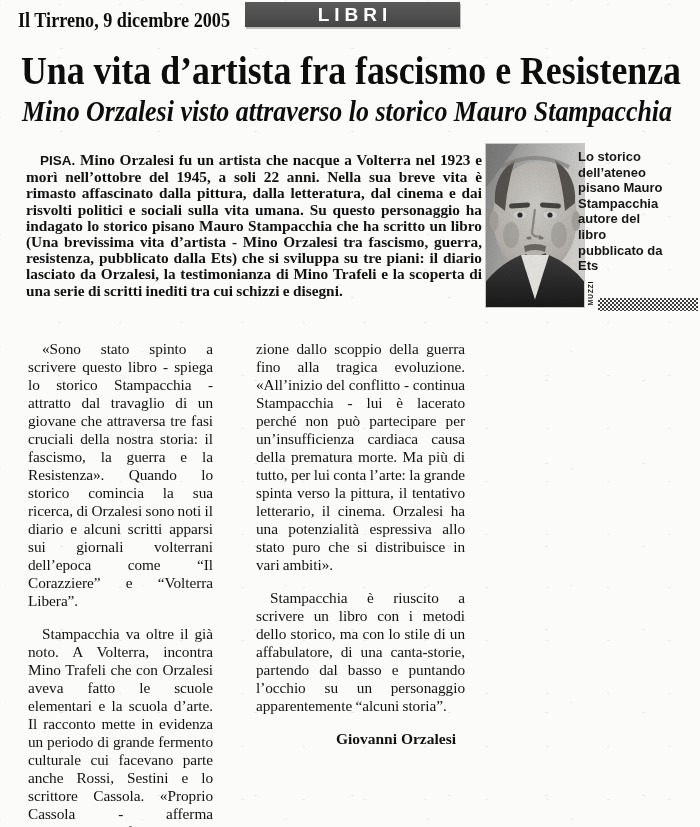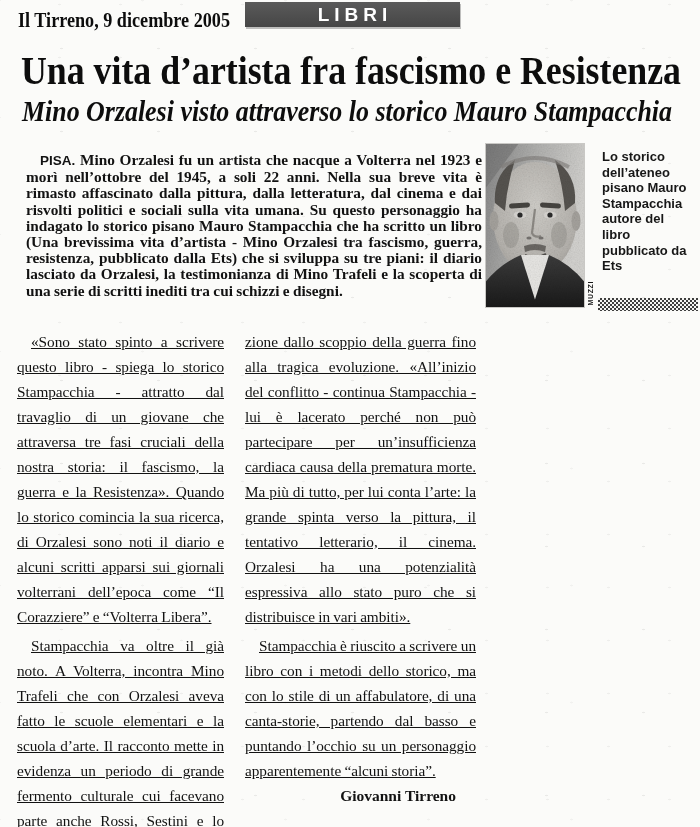--- a/index.html
+++ b/index.html
@@ -39,34 +39,34 @@
   .dateline{font-family:"Liberation Sans",sans-serif;font-size:13.5px;}
   .photo{position:absolute;left:485px;top:143px;width:100px;height:165px;}
   .photo svg{display:block;}
   .photo-credit{
     position:absolute;right:-9px;bottom:3px;
     writing-mode:vertical-rl;transform:rotate(180deg);
     font-family:"Liberation Sans",sans-serif;font-size:7px;font-weight:bold;
     letter-spacing:0.6px;color:#161616;line-height:1;
   }
   .caption{
-    position:absolute;left:602px;top:149px;width:93px;
+    position:absolute;left:578px;top:149px;width:93px;
     font-family:"Liberation Sans",sans-serif;font-weight:bold;
     font-size:13px;line-height:15.6px;color:#171717;
   }
   .halftone{
     position:absolute;left:598px;top:298px;width:100px;height:13px;
     background:repeating-conic-gradient(#3e3e3e 0% 25%, #f4f4f2 0% 50%) 0 0/4px 4px;
   }
   .columns{position:absolute;left:13px;top:325px;width:467px;display:flex;gap:13px;}
   .col-left{width:215px;}
   .col-right{width:239px;}
   .para{
-    margin:4px;font-size:15.3px;line-height:25px;text-align:justify;
-    word-spacing:-0.5px;letter-spacing:-0.05px;hyphens:auto;overflow-wrap:break-word;text-decoration:underline;
+    margin:15px;font-size:15.3px;line-height:18px;text-align:justify;
+    word-spacing:-0.5px;letter-spacing:-0.05px;hyphens:auto;overflow-wrap:break-word;
   }
   .indent{text-indent:14px;}
   .byline{
     margin:4px 0 0;font-weight:bold;font-size:15.5px;
     text-align:right;padding-right:24px;
   }
 </style>
 </head>
 <body>
 
@@ -149,17 +149,17 @@
   <div class="halftone"></div>
 
   <div class="columns">
     <div class="col-left">
       <p class="para indent">«Sono stato spinto a scrivere questo libro - spiega lo storico Stampacchia - attratto dal travaglio di un giovane che attraversa tre fasi cruciali della nostra storia: il fascismo, la guerra e la Resistenza». Quando lo storico comincia la sua ricerca, di Orzalesi sono noti il diario e alcuni scritti apparsi sui giornali volterrani dell’epoca come “Il Corazziere” e “Volterra Libera”.</p>
       <p class="para indent">Stampacchia va oltre il già noto. A Volterra, incontra Mino Trafeli che con Orzalesi aveva fatto le scuole elementari e la scuola d’arte. Il racconto mette in evidenza un periodo di grande fermento culturale cui facevano parte anche Rossi, Sestini e lo scrittore Cassola. «Proprio Cassola - afferma Stampacchia - fu importante nella formazione del giovane Orzalesi. Lo scrittore arrivò a Volterra per insegnare. Cassola è anche un partigiano e dirige “Volterra Libera”». Fu così che da un fascismo eroico e antiborghese, Orzalesi matura e cambia la sua posi-</p>
     </div>
     <div class="col-right">
       <p class="para">zione dallo scoppio della guerra fino alla tragica evoluzione. «All’inizio del conflitto - continua Stampacchia - lui è lacerato perché non può partecipare per un’insufficienza cardiaca causa della prematura morte. Ma più di tutto, per lui conta l’arte: la grande spinta verso la pittura, il tentativo letterario, il cinema. Orzalesi ha una potenzialità espressiva allo stato puro che si distribuisce in vari ambiti».</p>
       <p class="para indent">Stampacchia è riuscito a scrivere un libro con i metodi dello storico, ma con lo stile di un affabulatore, di una canta-storie, partendo dal basso e puntando l’occhio su un personaggio apparentemente “alcuni storia”.</p>
-      <p class="byline">Giovanni Tirreno</p>
+      <p class="byline">Giovanni Orzalesi</p>
     </div>
   </div>
 
 </div>
 
 </body></html>

